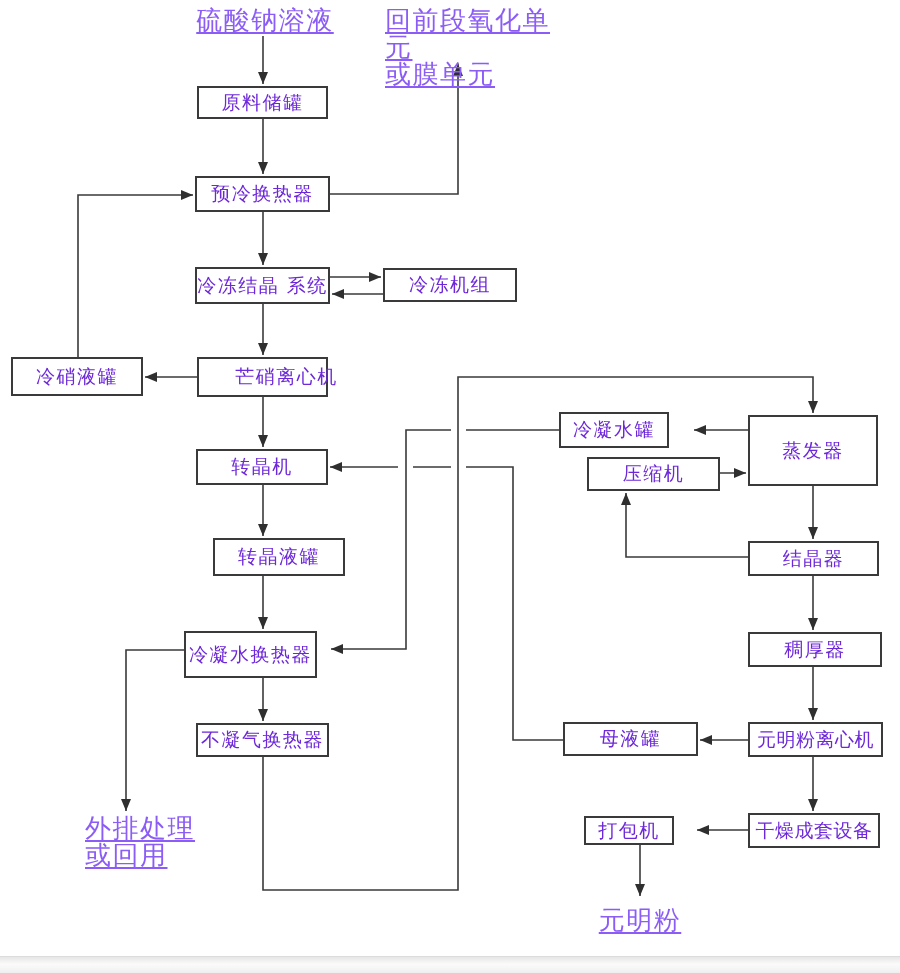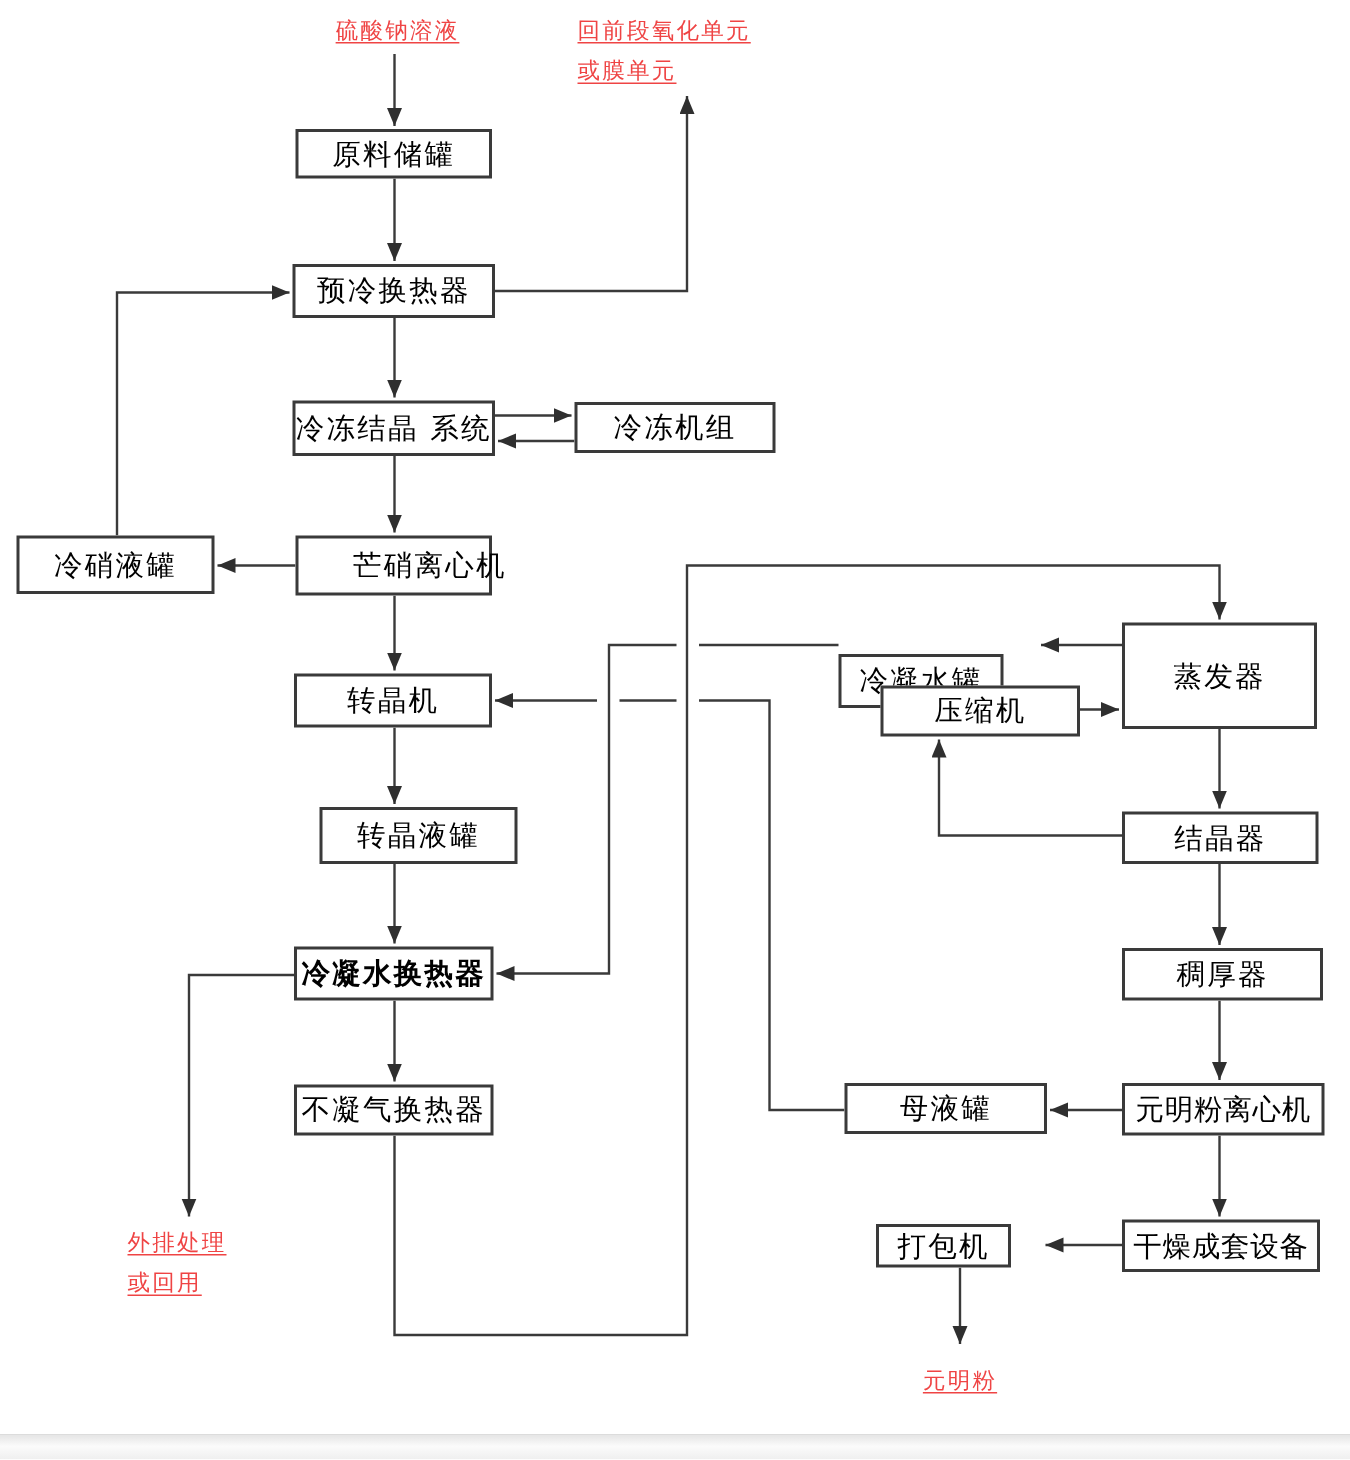--- a/index.html
+++ b/index.html
@@ -21,27 +21,27 @@
   .node {
     position: absolute;
     border: 2px solid #3a3a3a;
     background: #ffffff;
     display: flex;
     align-items: center;
     justify-content: center;
     font-size: 19px;
     letter-spacing: 1.5px;
     white-space: nowrap;
-    color: #000000;
+    color: #6d28d9;
   }
   .term {
     position: absolute;
-    font-size: 15px;
+    font-size: 26px;
     letter-spacing: 1.5px;
-    color: #ef4444;
+    color: #8b5cf6;
     line-height: 27px;
   }
   .term .ln {
     text-decoration: underline;
     text-underline-offset: 3px;
     display: inline-block;
   }
   .term.center { text-align: center; }
   .footer-band {
     position: absolute;
@@ -149,25 +149,25 @@
   <div class="node" style="left:383px; top:268px; width:134px; height:34px;">冷冻机组</div>
 
   <div class="node" style="left:11px;  top:357px; width:132px; height:39px;">冷硝液罐</div>
 
   <div class="node" style="left:197px; top:357px; width:131px; height:40px;padding-left:48px;">芒硝离心机</div>
 
   <div class="node" style="left:196px; top:449px; width:132px; height:36px;">转晶机</div>
 
   <div class="node" style="left:196px; top:538px; width:132px; height:38px;margin-left:17px;">转晶液罐</div>
 
-  <div class="node" style="left:196px; top:631px; width:133px; height:36px;font-weight:bold;">冷凝水换热器</div>
+  <div class="node" style="left:184px; top:631px; width:133px; height:47px;">冷凝水换热器</div>
 
   <div class="node" style="left:196px; top:723px; width:133px; height:34px;">不凝气换热器</div>
 
-  <div class="node" style="left:559px; top:412px; width:110px; height:36px;margin-top:24px;">冷凝水罐</div>
+  <div class="node" style="left:559px; top:412px; width:110px; height:36px;">冷凝水罐</div>
 
   <div class="node" style="left:559px; top:457px; width:133px; height:34px;margin-left:28px;">压缩机</div>
 
   <div class="node" style="left:748px; top:415px; width:130px; height:71px;">蒸发器</div>
 
   <div class="node" style="left:748px; top:541px; width:131px; height:35px;">结晶器</div>
 
   <div class="node" style="left:748px; top:632px; width:134px; height:35px;">稠厚器</div>
 
   <div class="node" style="left:563px; top:722px; width:135px; height:34px;">母液罐</div>

